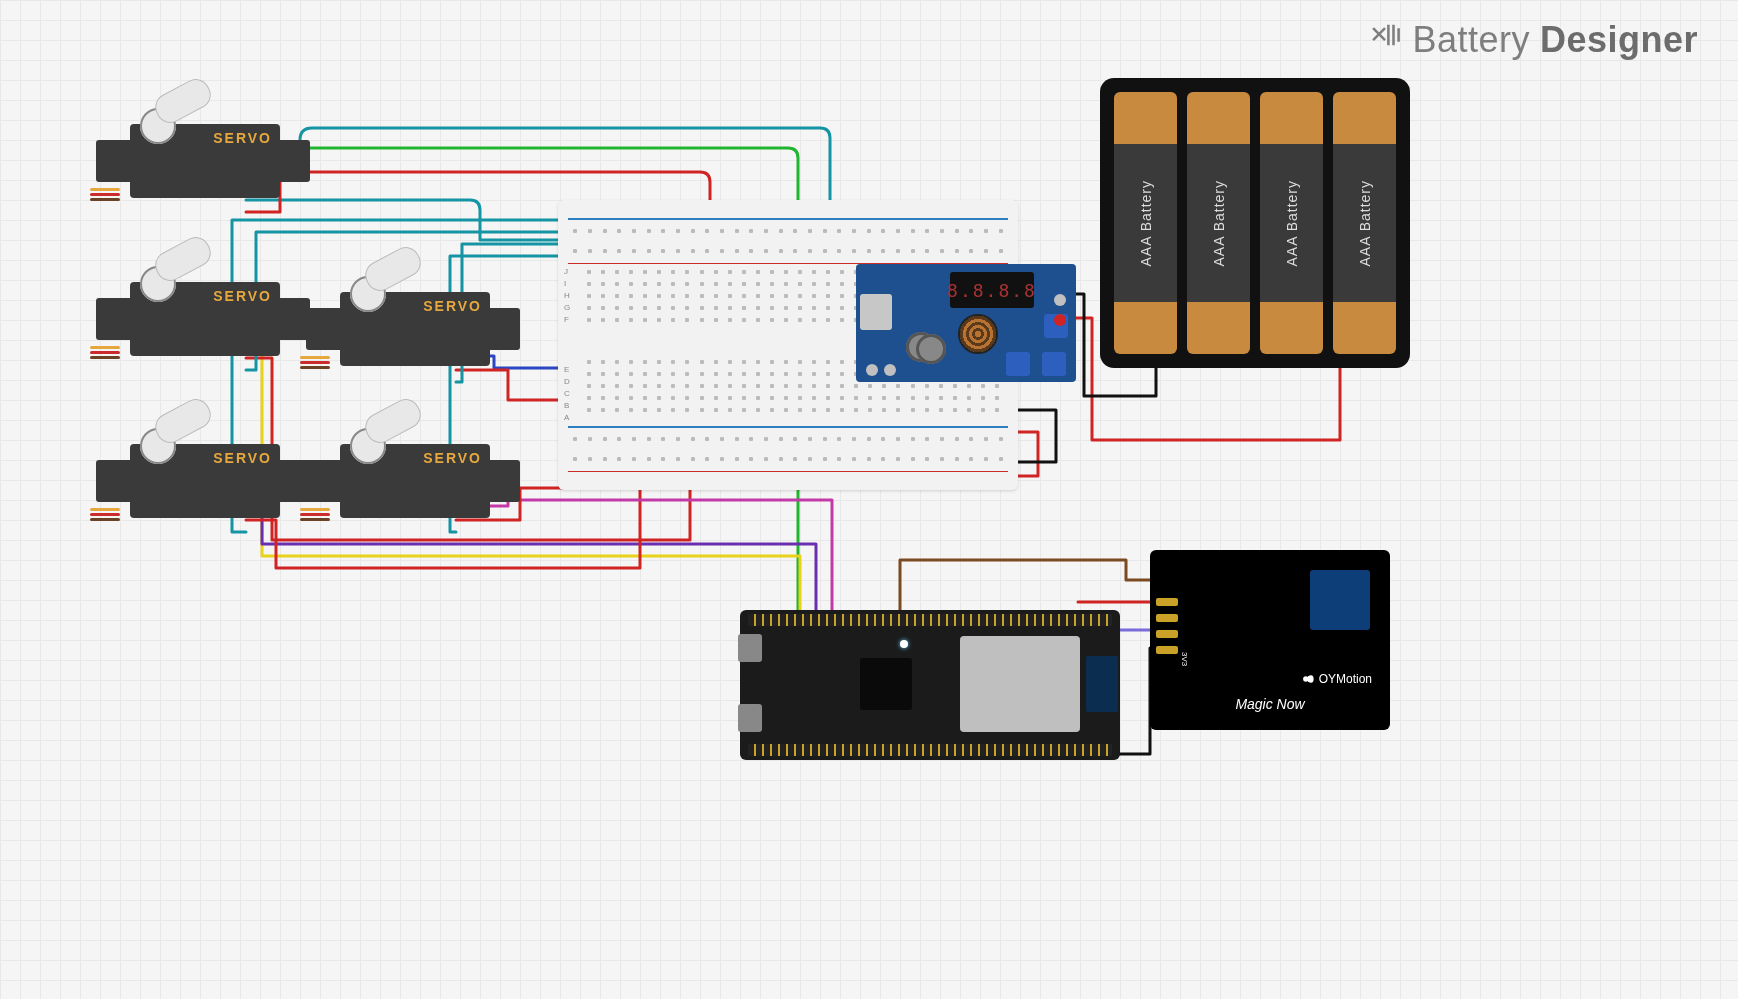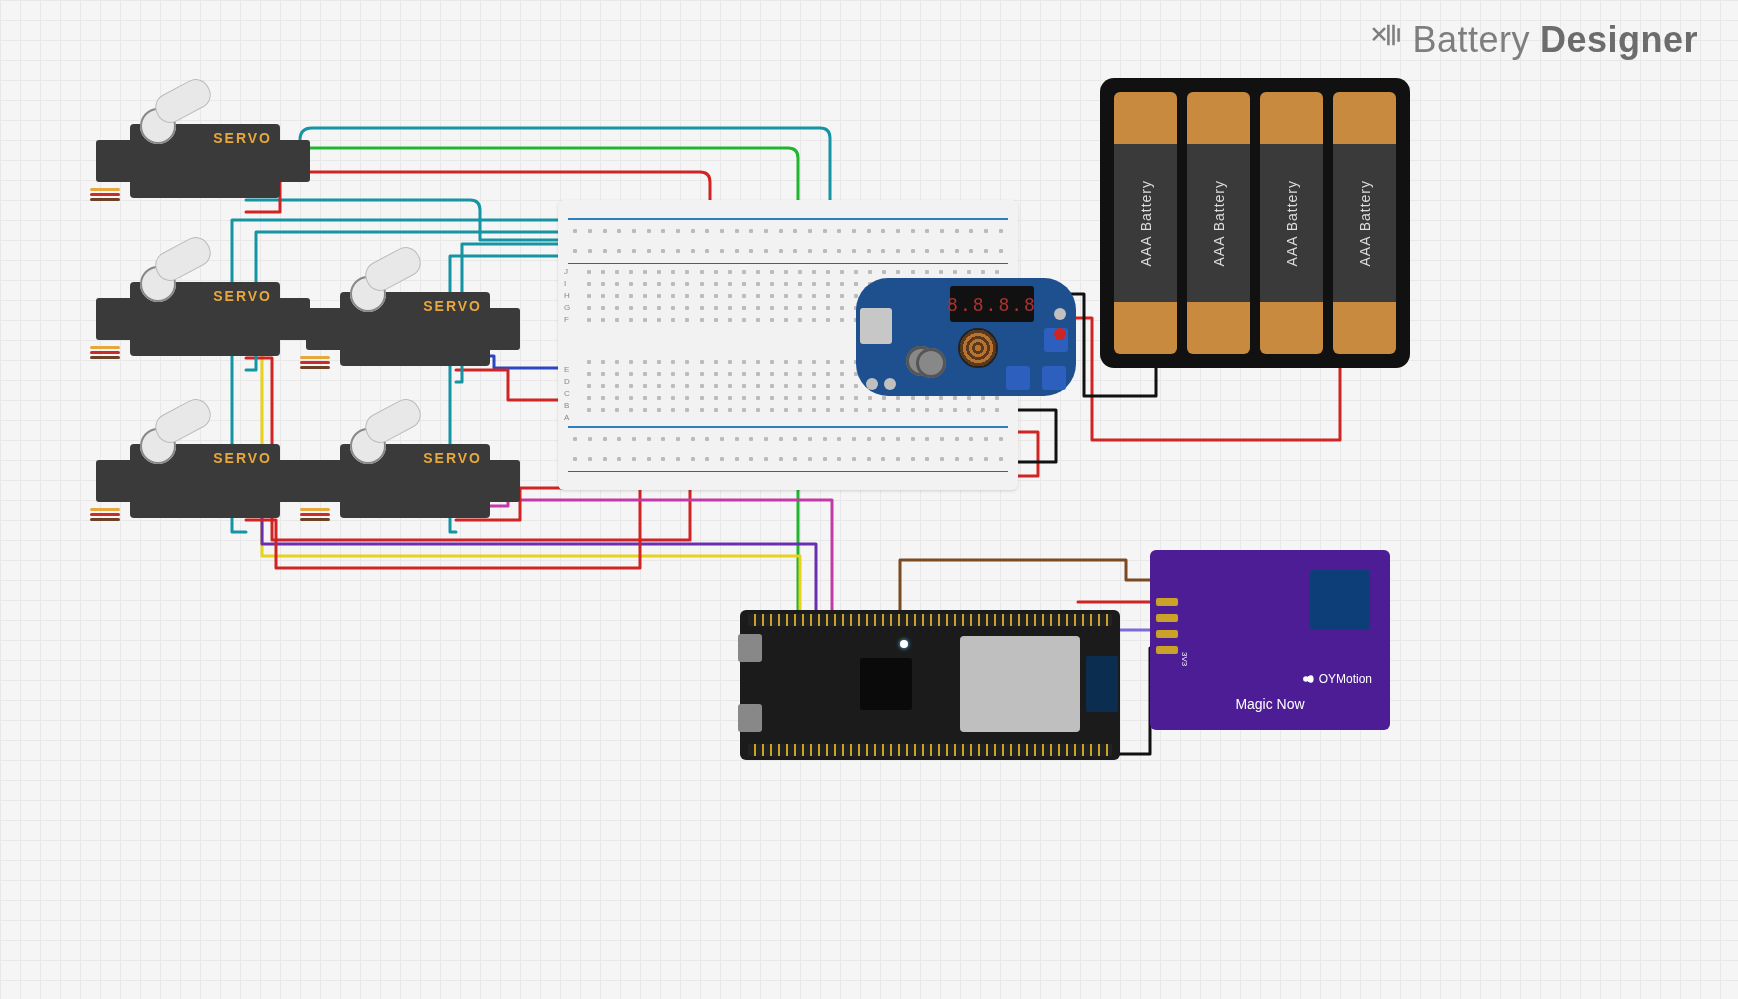--- a/index.html
+++ b/index.html
@@ -168,25 +168,25 @@
   .esp-chip { position:absolute; left:120px; top:48px; width:52px; height:52px; background:#0a0a0a; border-radius:3px; }
   .esp-usb { position:absolute; left:-2px; width:24px; height:28px; background:#888; border-radius:3px; }
   .esp-usb.u1 { top:24px; } .esp-usb.u2 { top:94px; }
   .esp-pinstrip { position:absolute; left:8px; right:8px; height:12px; background:repeating-linear-gradient(90deg,#222 0 6px,#c9a227 6px 8px); }
   .esp-pinstrip.top { top:4px; } .esp-pinstrip.bot { bottom:4px; }
   .esp-led { width:8px; height:8px; background:#fff; border-radius:50%; position:absolute; left:160px; top:30px; box-shadow:0 0 4px #6cf; }
   
   .oymotion {
     position: absolute;
     width: 240px; height: 180px;
-    background: #4c1d95;
+    background: #000000;
     border-radius: 6px;
   }
   .oy-chip { position:absolute; right:20px; top:20px; width:60px; height:60px; background:#0d3e78; border-radius:3px; }
-  .oy-label { position:absolute; bottom:18px; left:0; right:0; text-align:center; color:#fff; font-size:14px; }
+  .oy-label { position:absolute; bottom:18px; left:0; right:0; text-align:center; color:#fff; font-size:14px; font-style:italic; }
   .oy-brand { position:absolute; bottom:44px; right:18px; color:#fff; font-size:12px; display:flex; align-items:center; gap:4px;}
   .oy-pin { position:absolute; left:6px; width:22px; height:8px; background:#c9a227; border-radius:2px; }
   .oy-3v3 { position:absolute; left:30px; top:102px; font-size:8px; color:#fff; writing-mode:vertical-rl; }
   
   svg.wires { position: absolute; inset: 0; pointer-events: none; }
   svg.wires path { fill: none; stroke-width: 3; stroke-linecap: round; stroke-linejoin: round; }
 </style>
 </head>
 <body>
 
@@ -749,21 +749,21 @@
         <div class="bb-hole"></div>
         <div class="bb-hole"></div>
         <div class="bb-hole"></div>
         <div class="bb-hole"></div>
         <div class="bb-hole"></div>
         <div class="bb-hole"></div>
       </div>
     </div>
 </div>
 
-<div class="buck" style="left:856px; top:278px;border-radius:32px;">
+<div class="buck" style="left:856px; top:264px;">
   <div class="buck-usb"></div>
   <div class="buck-disp">8.8.8.8</div>
   <div class="buck-coil"></div>
   <div class="buck-cap c1"></div>
   <div class="buck-cap c2"></div>
   <div class="buck-pot p1"></div>
   <div class="buck-pot p2"></div>
   <div class="buck-pot p3"></div>
   <div class="buck-term" style="left:10px; bottom:6px;"></div>
   <div class="buck-term" style="left:28px; bottom:6px;"></div>

